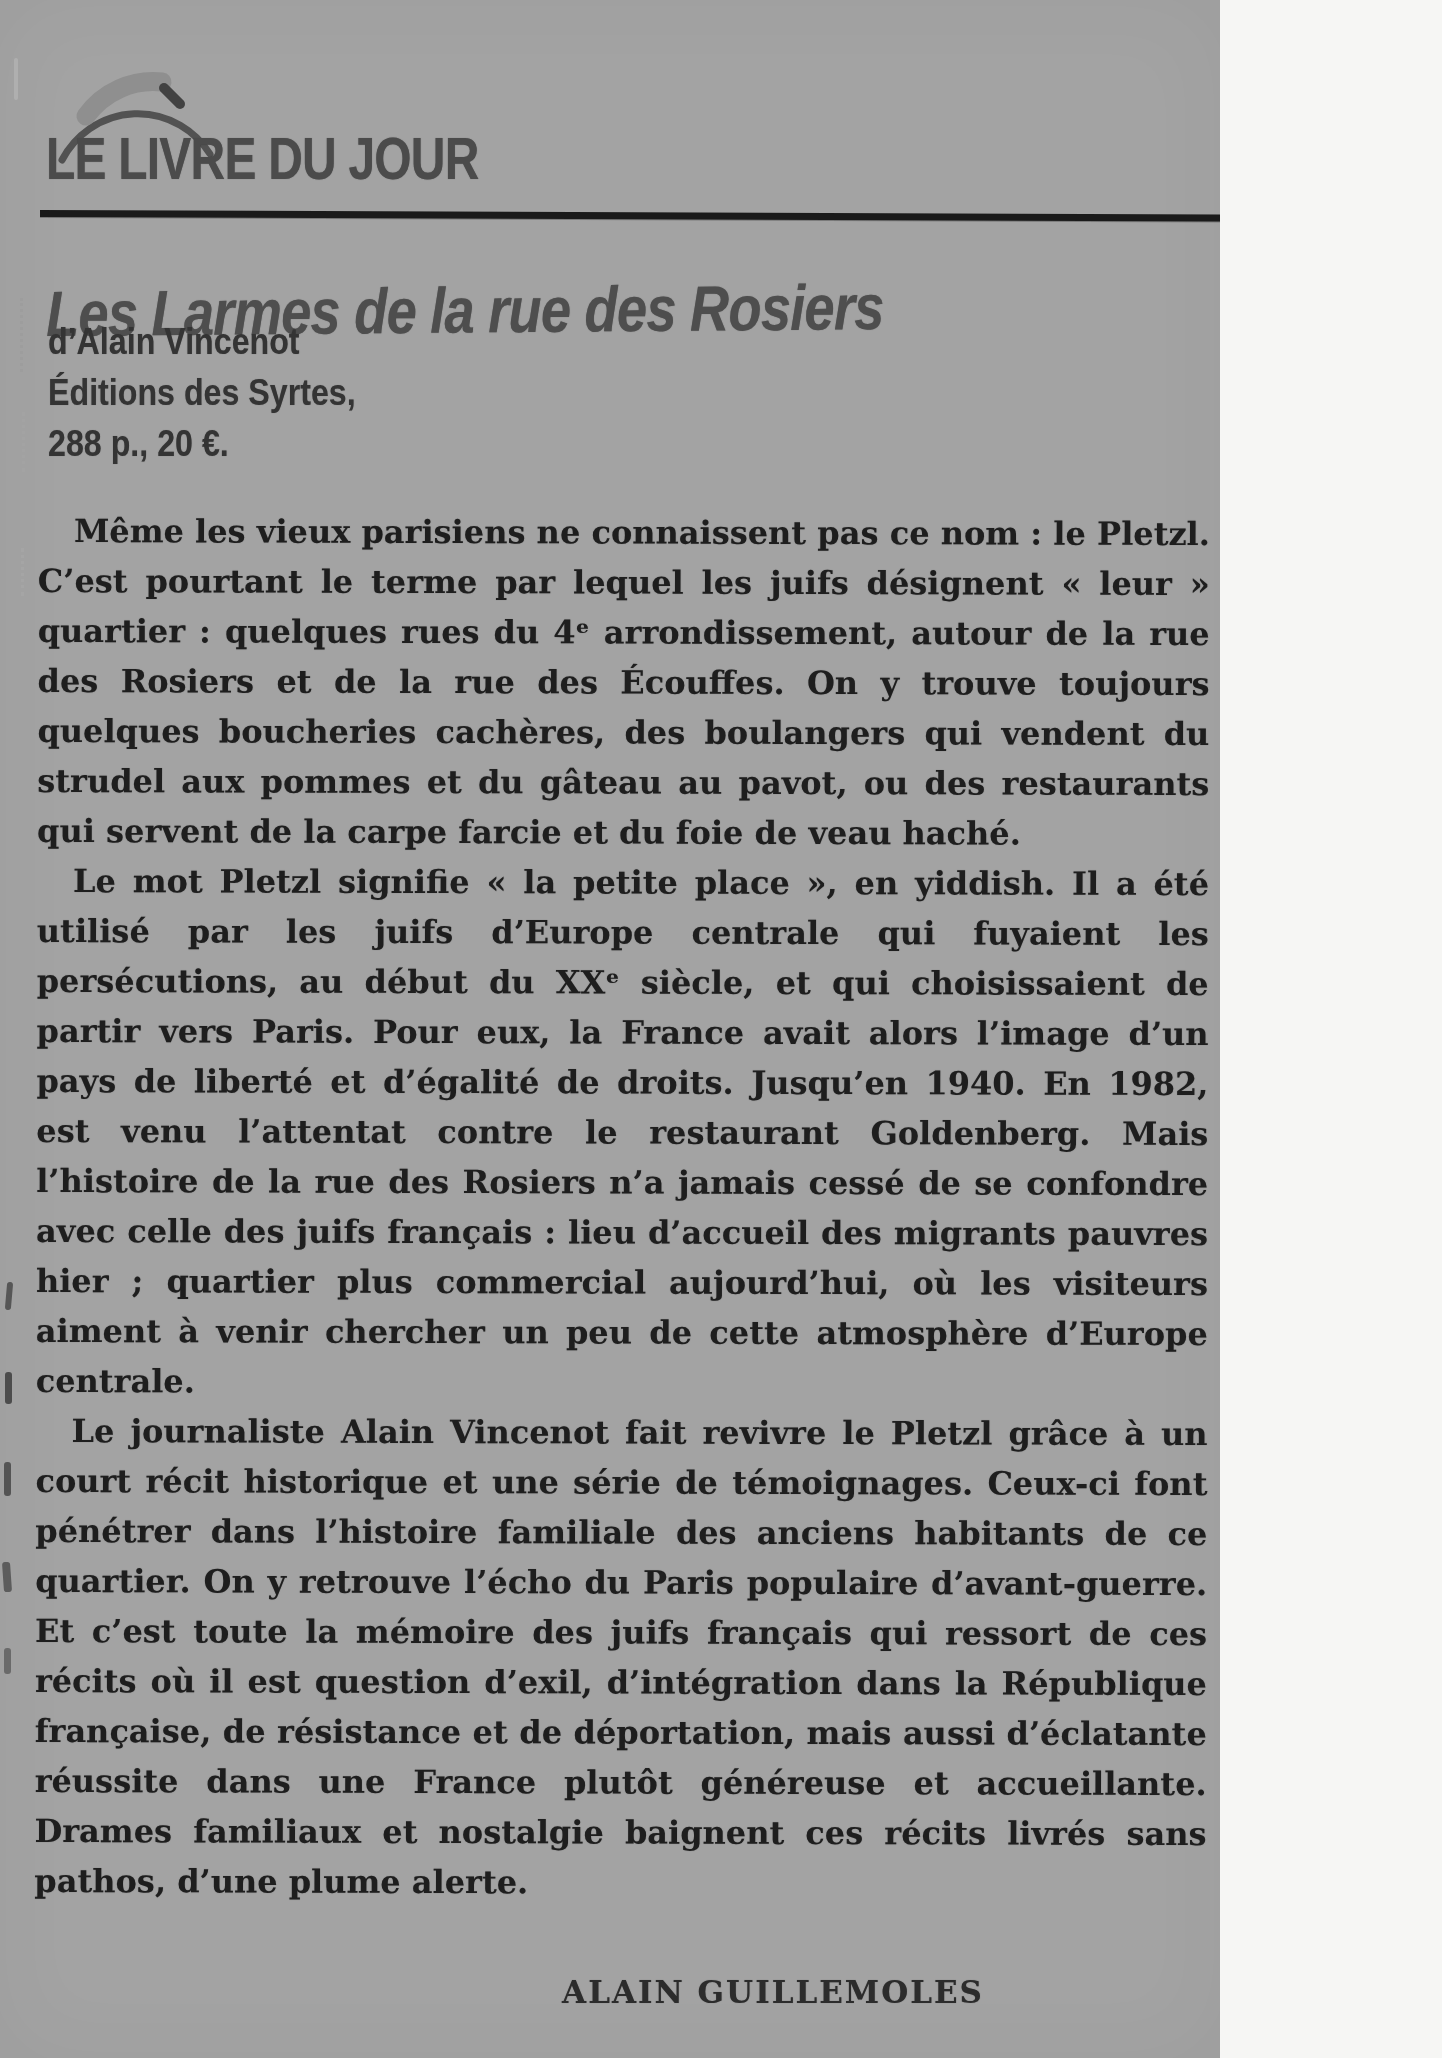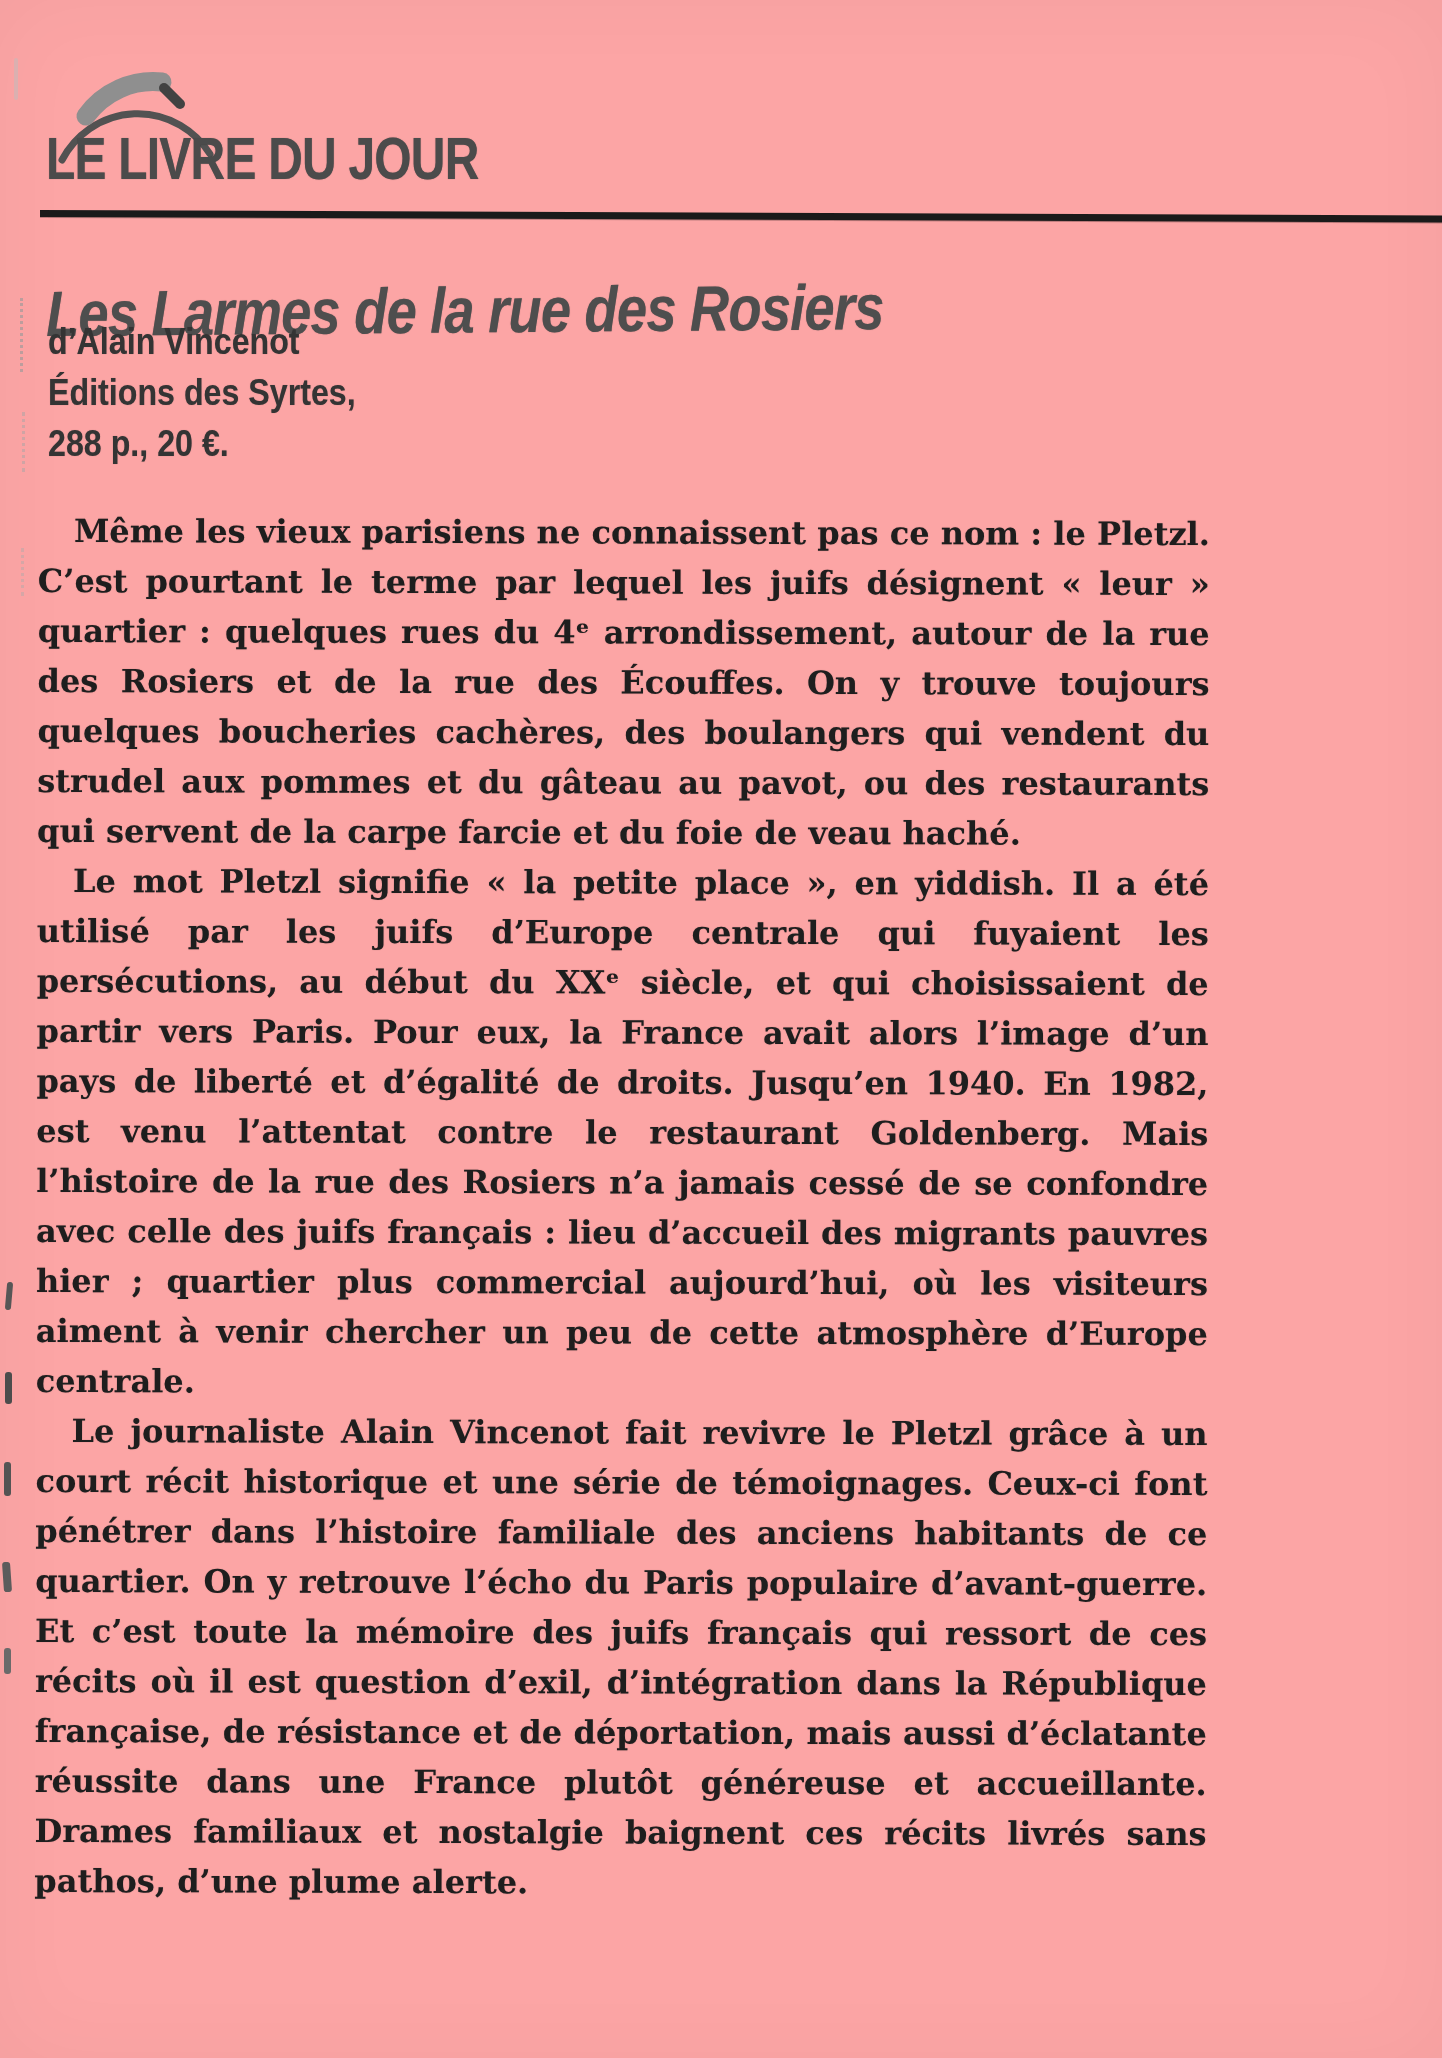--- a/index.html
+++ b/index.html
@@ -3,22 +3,22 @@
 <meta charset="utf-8">
 <title>LE LIVRE DU JOUR</title>
 <style>
   html,body{margin:0;padding:0;}
   body{
     width:1442px;height:2058px;overflow:hidden;
     background:#f6f6f4;
     font-family:"DejaVu Serif", serif;
   }
   .page{
-    position:relative;width:1442px;height:2058px;
-    background:#fca5a5;
+    position:relative;width:1220px;height:2058px;
+    background:#a3a3a3;
     box-shadow:inset 0 0 90px rgba(0,0,0,.035);
   }
 
   
   .logo{position:absolute;left:50px;top:30px;width:176px;height:140px;}
   .rubric{
     position:absolute;left:46px;top:124px;
     font-family:"Liberation Sans", sans-serif;font-weight:700;
     font-size:60px;color:#4b4b4b;letter-spacing:-1px;white-space:nowrap;
     transform:scaleX(.80);transform-origin:left center;
@@ -96,20 +96,21 @@
     <div>Éditions des Syrtes,</div>
     <div>288 p., 20 €.</div>
   </div>
 
   <section class="body-text" id="article-body">
       <p><span>Même les vieux parisiens ne connaissent pas ce nom : le </span><span class="it">Pletzl.</span><span> C’est pourtant le terme par lequel les juifs désignent « leur » quartier : quelques rues du 4ᵉ arrondissement, autour de la rue des Rosiers et de la rue des Écouffes. On y trouve toujours quelques boucheries cachères, des boulangers qui vendent du </span><span class="it">strudel</span><span> aux pommes et du gâteau au pavot, ou des restaurants qui servent de la carpe farcie et du foie de veau haché.</span></p>
       <p><span>Le mot </span><span class="it">Pletzl</span><span> signifie « la petite place », en yiddish. Il a été utilisé par les juifs d’Europe centrale qui fuyaient les persécutions, au début du XXᵉ siècle, et qui choisissaient de partir vers Paris. Pour eux, la France avait alors l’image d’un pays de liberté et d’égalité de droits. Jusqu’en 1940. En 1982, est venu l’attentat contre le restaurant Goldenberg. Mais l’histoire de la rue des Rosiers n’a jamais cessé de se confondre avec celle des juifs français : lieu d’accueil des migrants pauvres hier ; quartier plus commercial aujourd’hui, où les visiteurs aiment à venir chercher un peu de cette atmosphère d’Europe centrale.</span></p>
       <p><span>Le journaliste Alain Vincenot fait revivre le </span><span class="it">Pletzl</span><span> grâce à un court récit historique et une série de témoignages. Ceux-ci font pénétrer dans l’histoire familiale des anciens habitants de ce quartier. On y retrouve l’écho du Paris populaire d’avant-guerre. Et c’est toute la mémoire des juifs français qui ressort de ces récits où il est question d’exil, d’intégration dans la République française, de résistance et de déportation, mais aussi d’éclatante réussite dans une France plutôt généreuse et accueillante. Drames familiaux et nostalgie baignent ces récits livrés sans pathos, d’une plume alerte.</span></p>
     </section>
 
+  <div class="signature">ALAIN GUILLEMOLES</div>
 
   <span class="art a1"></span>
   <span class="art a2"></span>
   <span class="art a3"></span>
   <span class="art a4"></span>
   <span class="art a5"></span>
   <span class="art a6"></span>
   <span class="art a7"></span>
   <span class="art a8"></span>
   <span class="art a9"></span>

